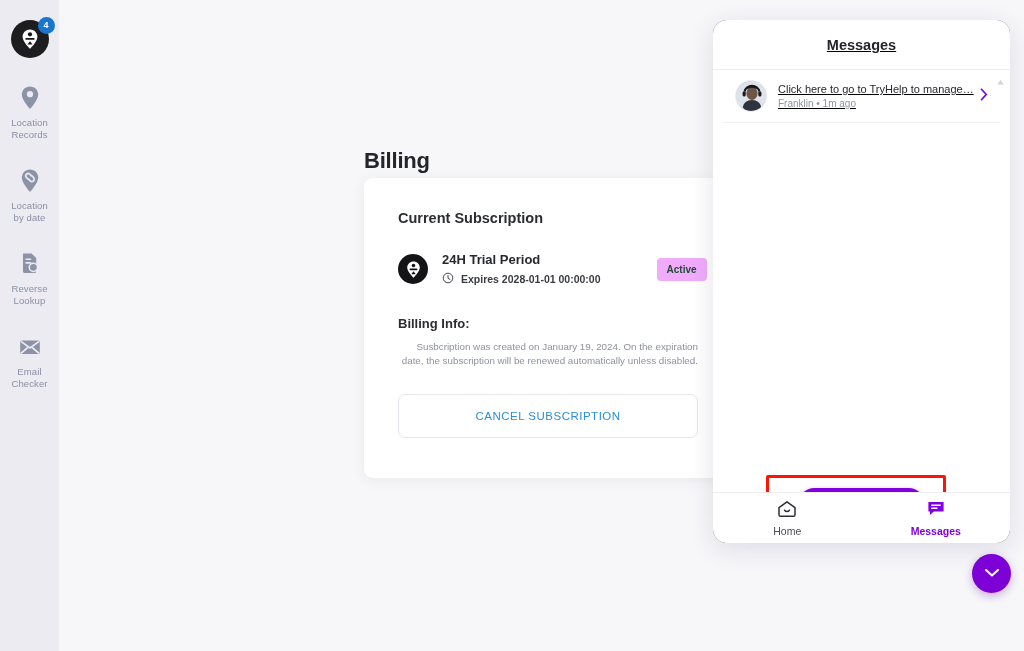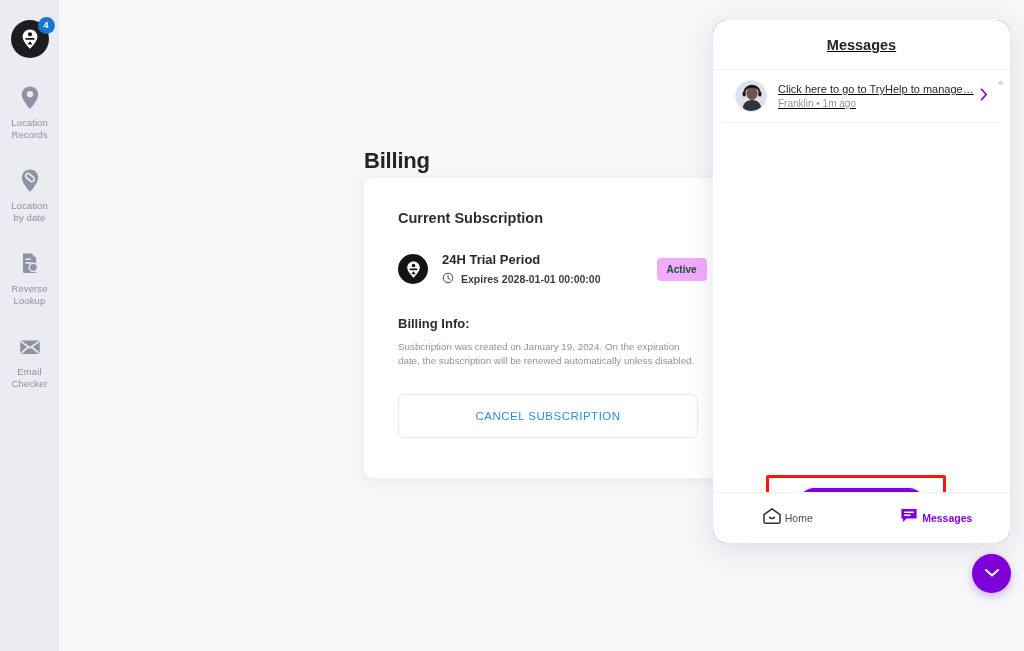--- a/index.html
+++ b/index.html
@@ -90,21 +90,21 @@
   .badge-active {
     margin-left: 56px;
     background: #f0abfc; color: #1f4b33;
     font-size: 10px; font-weight: bold;
     padding: 6px 10px; border-radius: 4px;
     flex: 0 0 auto;
   }
   .bi-h { margin-top: 30px; font-size: 13px; font-weight: bold; color: #2b2d33; }
   .bi-p {
     margin-top: 9px; width: 300px;
-    font-size: 9.8px; line-height: 1.45; color: #8d91a0;
+    font-size: 9.8px; line-height: 1.45; color: #8d91a0; text-align: right;
   }
   #cancel-sub {
     margin-top: 26px;
     width: 300px; height: 44px;
     border: 1px solid #e6e6ee; border-radius: 7px;
     background: #fff; cursor: pointer;
     color: #2a8fd8; font-size: 11.5px; font-weight: normal;
     letter-spacing: .5px;
     font-family: "Liberation Sans", sans-serif;
   }
@@ -174,21 +174,21 @@
   }
   #msg-footer {
     position: absolute; left: 0; bottom: 0;
     width: 297px; height: 51px;
     background: #fff;
     border-top: 1px solid #f0f0f4;
     display: flex;
   }
   .foot-tab {
     flex: 1 1 0;
-    display: flex; 
+    display: flex; flex-direction: column;
     align-items: center; justify-content: center;
     cursor: pointer; gap: 3px;
   }
   .foot-lbl { font-size: 10.5px; color: #4b4d55; }
   .foot-tab.active .foot-lbl { color: #8000e0; font-weight: bold; }
 
   
   #launcher {
     position: absolute; left: 972px; top: 554px;
     width: 39px; height: 39px; border-radius: 50%;

